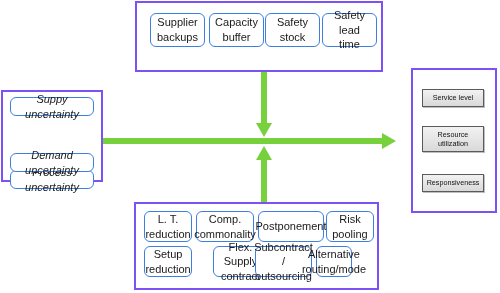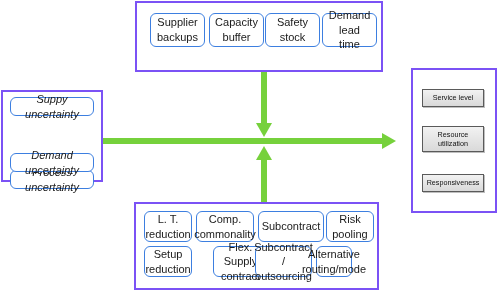--- a/index.html
+++ b/index.html
@@ -178,36 +178,36 @@
   </div>
 
   <div class="group" id="group-mitigation-buffers"></div>
 
   <div class="node n-top" id="node-supplier-backups">Supplier
 backups</div>
   <div class="node n-top" id="node-capacity-buffer">Capacity
 buffer</div>
   <div class="node n-top" id="node-safety-stock">Safety
 stock</div>
-  <div class="node n-top" id="node-safety-lead-time">Demand lead
+  <div class="node n-top" id="node-safety-lead-time">Safety lead
 time</div>
 
   <div class="group" id="group-uncertainty"></div>
 
   <div class="node n-left" id="node-supply-uncertainty">Suppy uncertainty</div>
   <div class="node n-left" id="node-process-uncertainty">Process uncertainty</div>
   <div class="node n-left" id="node-demand-uncertainty">Demand uncertainty</div>
 
   <div class="group" id="group-flexibility"></div>
 
   <div class="node n-bot n-bot-r1" id="node-lt-reduction">L. T.
 reduction</div>
   <div class="node n-bot n-bot-r1" id="node-comp-commonality">Comp.
 commonality</div>
-  <div class="node n-bot n-bot-r1" id="node-postponement">Subcontract</div>
+  <div class="node n-bot n-bot-r1" id="node-postponement">Postponement</div>
   <div class="node n-bot n-bot-r1" id="node-risk-pooling">Risk
 pooling</div>
 
   <div class="node n-bot n-bot-r2" id="node-setup-reduction">Setup
 reduction</div>
   <div class="node n-bot n-bot-r2" id="node-flex-supply-contract">Flex. Supply
 contract</div>
   <div class="node n-bot n-bot-r2" id="node-subcontract-outsourcing">Subcontract /
 outsourcing</div>
   <div class="node n-bot n-bot-r2" id="node-alternative-routing">Alternative

